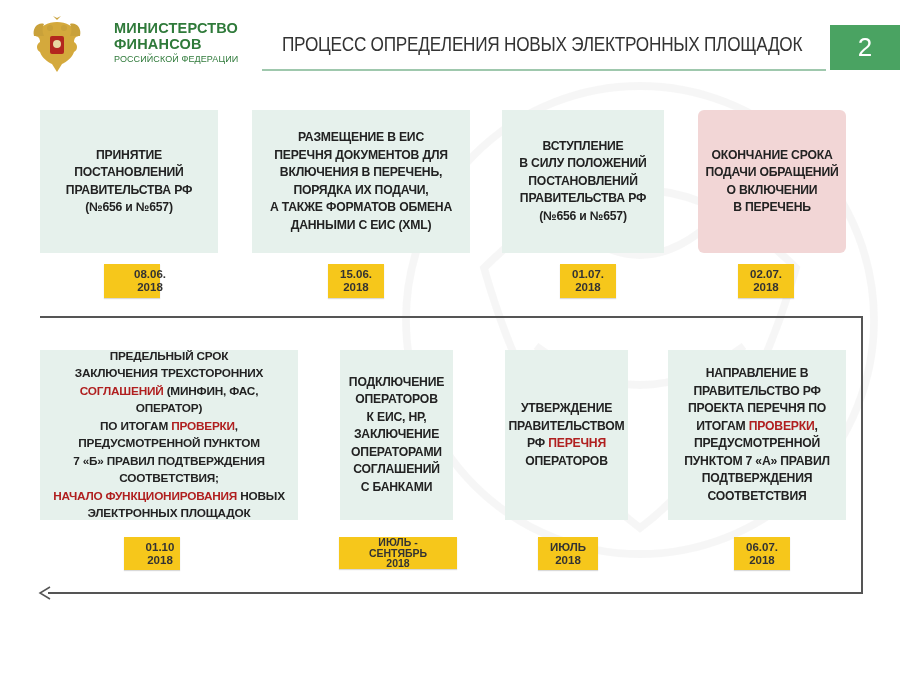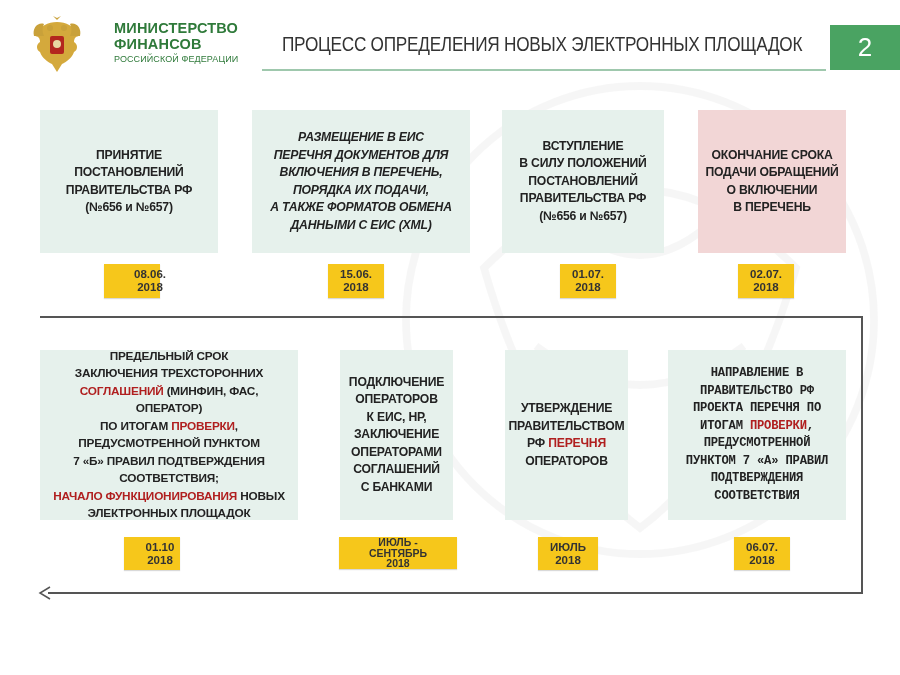--- a/index.html
+++ b/index.html
@@ -72,36 +72,36 @@
 <div class="title">ПРОЦЕСС ОПРЕДЕЛЕНИЯ НОВЫХ ЭЛЕКТРОННЫХ ПЛОЩАДОК</div>
 <div class="title-line"></div>
 <div class="page-num">2</div>
 
 <div class="box" style="left:40px;top:110px;width:178px;height:143px;">
   <span>ПРИНЯТИЕ
 ПОСТАНОВЛЕНИЙ
 ПРАВИТЕЛЬСТВА РФ
 (№656 и №657)</span>
 </div>
-<div class="box" style="left:252px;top:110px;width:218px;height:143px;font-style:italic;">
+<div class="box" style="left:252px;top:110px;width:218px;height:143px;">
   <span>РАЗМЕЩЕНИЕ В ЕИС
 ПЕРЕЧНЯ ДОКУМЕНТОВ ДЛЯ
 ВКЛЮЧЕНИЯ В ПЕРЕЧЕНЬ,
 ПОРЯДКА ИХ ПОДАЧИ,
 А ТАКЖЕ ФОРМАТОВ ОБМЕНА
 ДАННЫМИ С ЕИС (XML)</span>
 </div>
 <div class="box" style="left:502px;top:110px;width:162px;height:143px;">
   <span>ВСТУПЛЕНИЕ
 В СИЛУ ПОЛОЖЕНИЙ
 ПОСТАНОВЛЕНИЙ
 ПРАВИТЕЛЬСТВА РФ
 (№656 и №657)</span>
 </div>
-<div class="box pink" style="left:698px;top:110px;width:148px;height:143px;">
+<div class="box pink" style="left:698px;top:110px;width:148px;height:143px;border-radius:6px;">
   <span>ОКОНЧАНИЕ СРОКА
 ПОДАЧИ ОБРАЩЕНИЙ
 О ВКЛЮЧЕНИИ
 В ПЕРЕЧЕНЬ</span>
 </div>
 
 <div class="date" style="left:104px;top:264px;width:56px;height:34px;padding-left:36px;">08.06.
 2018</div>
 <div class="date" style="left:328px;top:264px;width:56px;height:34px;">15.06.
 2018</div>
@@ -136,21 +136,21 @@
 ОПЕРАТОРАМИ
 СОГЛАШЕНИЙ
 С БАНКАМИ</span>
 </div>
 <div class="box" style="left:505px;top:350px;width:123px;height:170px;">
   <span><span>УТВЕРЖДЕНИЕ
 ПРАВИТЕЛЬСТВОМ
 РФ </span><span class="red">ПЕРЕЧНЯ</span><span>
 ОПЕРАТОРОВ</span></span>
 </div>
-<div class="box" style="left:668px;top:350px;width:178px;height:170px;font-family:Liberation Mono, monospace;">
+<div class="box" style="left:668px;top:350px;width:178px;height:170px;">
   <span><span>НАПРАВЛЕНИЕ В
 ПРАВИТЕЛЬСТВО РФ
 ПРОЕКТА ПЕРЕЧНЯ ПО
 ИТОГАМ </span><span class="red">ПРОВЕРКИ</span><span>,
 ПРЕДУСМОТРЕННОЙ
 ПУНКТОМ 7 «А» ПРАВИЛ
 ПОДТВЕРЖДЕНИЯ
 СООТВЕТСТВИЯ</span></span>
 </div>
 

